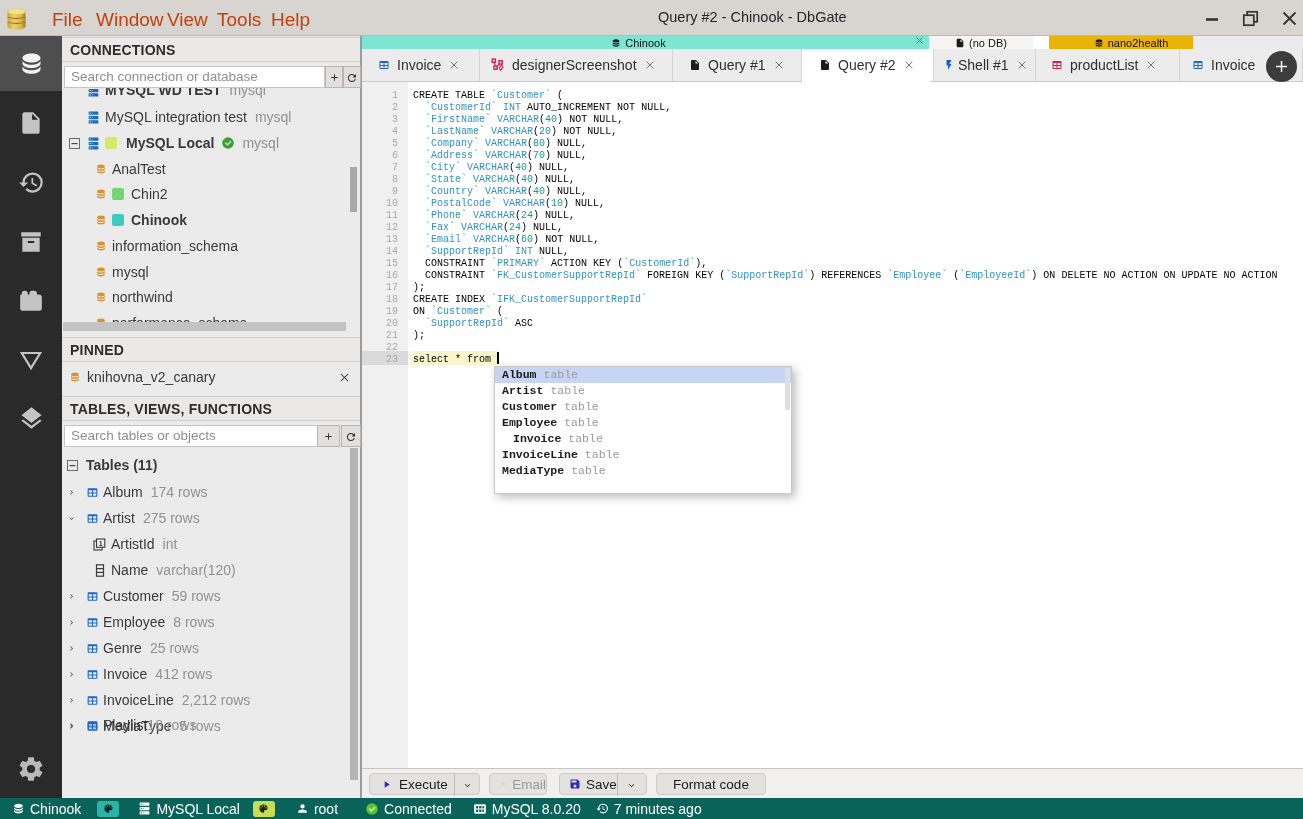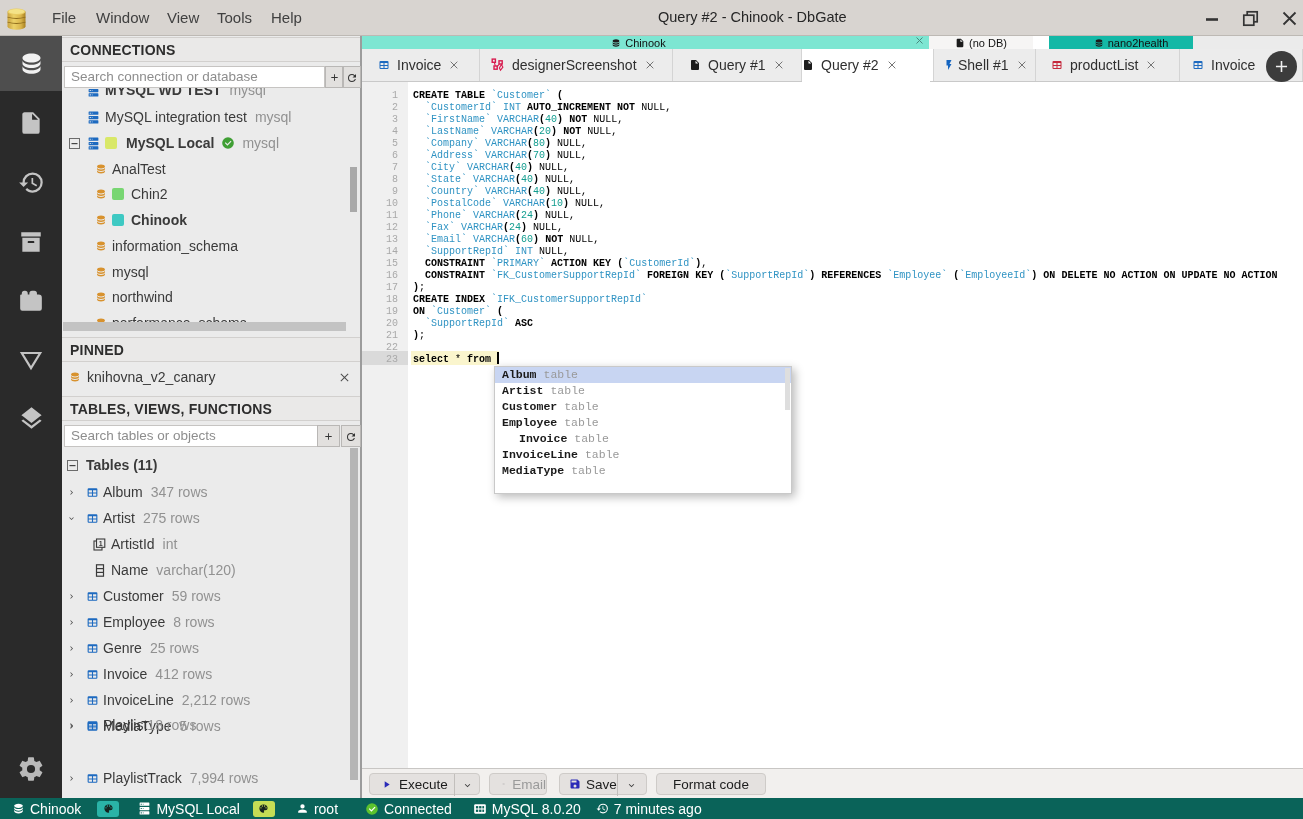--- a/index.html
+++ b/index.html
@@ -1,20 +1,20 @@
 <!DOCTYPE html>
 <html><head><meta charset="utf-8">
 <style>
 *{margin:0;padding:0;box-sizing:border-box}
 html,body{width:1303px;height:819px;overflow:hidden;background:#fff;font-family:"Liberation Sans",sans-serif;-webkit-font-smoothing:antialiased}
 .abs{position:absolute}
 #app{position:absolute;width:1303px;height:819px;overflow:hidden}
 
 #titlebar{left:0;top:0;width:1303px;height:36px;background:#d8d4d0;border-bottom:1px solid #bdb9b4}
-.menu{position:absolute;top:9px;font-size:15px;color:#404040}
+.menu{position:absolute;top:9px;font-size:19px;color:#c2410c}
 #wbtn{position:absolute;top:0;right:0;height:37px}
 
 #iconbar{left:0;top:36px;width:62px;height:762px;background:#2a2a2a}
 .ibicon{position:absolute;left:0;width:62px;height:56px;display:flex;align-items:center;justify-content:center}
 
 #leftpanel{left:62px;top:36px;width:300px;height:762px;background:#ebebeb;border-right:2px solid #9c9c9c}
 .phdr{position:absolute;left:0;width:298px;height:25px;background:#eae9e8;border-bottom:1px solid #d2d0ce;border-top:1px solid #d2d0ce;font-size:14px;font-weight:bold;color:#2d2d2d;line-height:25px;padding-left:8px;letter-spacing:.2px}
 .srch{position:absolute;left:2px;width:261px;height:22px;background:#fff;border:1px solid #c6c4c2;font-size:13.5px;color:#8d8d8d;line-height:20px;padding-left:6px}
 .sbtn{position:absolute;width:18px;height:22px;background:#e2e0de;border:1px solid #b9b7b5;color:#333;text-align:center}
 .row{position:absolute;left:0;width:298px;height:26px;display:flex;align-items:center;font-size:14px;color:#3a3a3a;white-space:nowrap}
@@ -22,21 +22,21 @@
 .sq{display:inline-block;width:12px;height:12px;border-radius:2px}
 
 #content{left:362px;top:36px;width:941px;height:762px;background:#fff}
 .grp{position:absolute;top:0;height:13px;font-size:11px;color:#111;display:flex;align-items:center;justify-content:center;gap:4px}
 .tab{position:absolute;top:13px;height:32px;background:#ececec;border-right:1px solid #d4d4d4;display:flex;align-items:center;font-size:14px;color:#2f2f2f;white-space:nowrap;overflow:hidden}
 
 #editor{left:362px;top:82px;width:941px;height:686px;background:#fff;overflow:hidden}
 #gutter{left:0;top:0;width:46px;height:686px;background:#f0f0f0}
 .ln{position:absolute;left:0;width:36px;text-align:right;height:12px;line-height:12px;font-family:"Liberation Mono",monospace;font-size:10px;color:#a9a9a9}
 #code{left:51px;font-family:"Liberation Mono",monospace;font-size:10px;line-height:12px;color:#000;white-space:pre}
-#code b{font-weight:bold;color:#000}
+#code b{font-weight:normal;color:#000}
 .t{color:#2f93c3}
 .n{color:#109c8e}
 
 #toolbar{left:362px;top:768px;width:941px;height:30px;background:#f2f0ee;border-top:1px solid #c8c6c4}
 .tbtn{position:absolute;top:4px;height:22px;background:#e4e1df;border:1px solid #cecbc8;border-radius:4px;display:flex;align-items:center;font-size:13.5px;color:#1c1c1c}
 #statusbar{left:0;top:798px;width:1303px;height:21px;background:#0a6359;color:#fff;font-size:14px;display:flex;align-items:center}
 .sbi{display:flex;align-items:center;gap:5px}
 .chip{width:22px;height:16px;border-radius:3px;display:flex;align-items:center;justify-content:center}
 </style></head>
 <body>
@@ -251,21 +251,21 @@
 <div class="row" style="top:443px;">
         <span style="width:5px"></span>
         <svg width="9" height="9" viewBox="0 0 24 24">
           <path fill="#4d4d4d" d="M8.59,16.58L13.17,12L8.59,7.41L10,6L16,12L10,18L8.59,16.58Z"></path>
         </svg>
         <span style="width:10px"></span>
         <svg width="13" height="13" viewBox="0 0 24 24" style="margin:0 4px 0 0">
           <path fill="#1d6ac0" d="M5,4H19A2,2 0 0,1 21,6V18A2,2 0 0,1 19,20H5A2,2 0 0,1 3,18V6A2,2 0 0,1 5,4M5,8V12H11V8H5M13,8V12H19V8H13M5,14V18H11V14H5M13,14V18H19V14H13Z"></path>
         </svg>
         <span>Album</span>
-        <span class="gray" style="margin-left:8px">347 rows</span>
+        <span class="gray" style="margin-left:8px">174 rows</span>
       </div>
 <div class="row" style="top:469px;">
         <span style="width:5px"></span>
         <svg width="9" height="9" viewBox="0 0 24 24">
           <path fill="#4d4d4d" d="M7.41,8.58L12,13.17L16.59,8.58L18,10L12,16L6,10L7.41,8.58Z"></path>
         </svg>
         <span style="width:10px"></span>
         <svg width="13" height="13" viewBox="0 0 24 24" style="margin:0 4px 0 0">
           <path fill="#1d6ac0" d="M5,4H19A2,2 0 0,1 21,6V18A2,2 0 0,1 19,20H5A2,2 0 0,1 3,18V6A2,2 0 0,1 5,4M5,8V12H11V8H5M13,8V12H19V8H13M5,14V18H11V14H5M13,14V18H19V14H13Z"></path>
         </svg>
@@ -371,52 +371,40 @@
         <svg width="9" height="9" viewBox="0 0 24 24">
           <path fill="#4d4d4d" d="M8.59,16.58L13.17,12L8.59,7.41L10,6L16,12L10,18L8.59,16.58Z"></path>
         </svg>
         <span style="width:10px"></span>
         <svg width="13" height="13" viewBox="0 0 24 24" style="margin:0 4px 0 0">
           <path fill="#1d6ac0" d="M5,4H19A2,2 0 0,1 21,6V18A2,2 0 0,1 19,20H5A2,2 0 0,1 3,18V6A2,2 0 0,1 5,4M5,8V12H11V8H5M13,8V12H19V8H13M5,14V18H11V14H5M13,14V18H19V14H13Z"></path>
         </svg>
         <span>Playlist</span>
         <span class="gray" style="margin-left:0">18 rows</span>
       </div>
-<div class="row" style="top:729px;">
-        <span style="width:5px"></span>
-        <svg width="9" height="9" viewBox="0 0 24 24">
-          <path fill="#4d4d4d" d="M8.59,16.58L13.17,12L8.59,7.41L10,6L16,12L10,18L8.59,16.58Z"></path>
-        </svg>
-        <span style="width:10px"></span>
-        <svg width="13" height="13" viewBox="0 0 24 24" style="margin:0 4px 0 0">
-          <path fill="#1d6ac0" d="M5,4H19A2,2 0 0,1 21,6V18A2,2 0 0,1 19,20H5A2,2 0 0,1 3,18V6A2,2 0 0,1 5,4M5,8V12H11V8H5M13,8V12H19V8H13M5,14V18H11V14H5M13,14V18H19V14H13Z"></path>
-        </svg>
-        <span>PlaylistTrack</span>
-        <span class="gray" style="margin-left:8px">7,994 rows</span>
-      </div>
 <div class="abs" style="left:288px;top:412px;width:8px;height:332px;background:#b5b5b5"></div>
 </div>
 
 <div class="abs" id="content">
 <div class="grp" style="left:0;width:567px;background:#7de6d2;padding-right:14px">
         <svg width="10" height="10" viewBox="0 0 24 24">
           <path fill="#1c1c1c" d="M12,3C7.58,3 4,4.79 4,7C4,9.21 7.58,11 12,11C16.42,11 20,9.21 20,7C20,4.79 16.42,3 12,3M4,9V12C4,14.21 7.58,16 12,16C16.42,16 20,14.21 20,12V9C20,11.21 16.42,13 12,13C7.58,13 4,11.21 4,9M4,14V17C4,19.21 7.58,21 12,21C16.42,21 20,19.21 20,17V14C20,16.21 16.42,18 12,18C7.58,18 4,16.21 4,14Z"></path>
         </svg>
         <span>Chinook</span>
         <span style="position:absolute;right:5px;top:-1px"><svg width="9" height="9" viewBox="0 0 24 24">
             <path stroke="#48867c" stroke-width="2.6" d="M4 4 L20 20 M20 4 L4 20"></path>
           </svg></span>
       </div>
 <div class="grp" style="left:567px;width:104px;background:#f6f5f4">
         <svg width="10" height="10" viewBox="0 0 24 24">
           <path fill="#1c1c1c" d="M13,9V3.5L18.5,9M6,2C4.89,2 4,2.89 4,4V20A2,2 0 0,0 6,22H18A2,2 0 0,0 20,20V8L14,2H6Z"></path>
         </svg>
         <span>(no DB)</span>
       </div>
-<div class="grp" style="left:687px;width:144px;background:#14b8a6;padding-left:20px">
+<div class="grp" style="left:687px;width:144px;background:#eab308;padding-left:20px">
         <svg width="10" height="10" viewBox="0 0 24 24">
           <path fill="#1c1c1c" d="M12,3C7.58,3 4,4.79 4,7C4,9.21 7.58,11 12,11C16.42,11 20,9.21 20,7C20,4.79 16.42,3 12,3M4,9V12C4,14.21 7.58,16 12,16C16.42,16 20,14.21 20,12V9C20,11.21 16.42,13 12,13C7.58,13 4,11.21 4,9M4,14V17C4,19.21 7.58,21 12,21C16.42,21 20,19.21 20,17V14C20,16.21 16.42,18 12,18C7.58,18 4,16.21 4,14Z"></path>
         </svg>
         <span>nano2health</span>
       </div>
 <div class="grp" style="left:831px;width:110px;background:#ebebeb"></div>
 <div class="abs" style="left:0;top:13px;width:941px;height:32px;background:#ececec"></div>
 <div class="tab" style="left:0px;width:118px;padding-left:16px">
         <svg width="12" height="12" viewBox="0 0 24 24">
           <path fill="#1d6ac0" d="M5,4H19A2,2 0 0,1 21,6V18A2,2 0 0,1 19,20H5A2,2 0 0,1 3,18V6A2,2 0 0,1 5,4M5,8V12H11V8H5M13,8V12H19V8H13M5,14V18H11V14H5M13,14V18H19V14H13Z"></path>
@@ -447,21 +435,21 @@
 <div class="tab" style="left:311px;width:129px;padding-left:16px">
         <svg width="12" height="12" viewBox="0 0 24 24">
           <path fill="#1c1c1c" d="M13,9V3.5L18.5,9M6,2C4.89,2 4,2.89 4,4V20A2,2 0 0,0 6,22H18A2,2 0 0,0 20,20V8L14,2H6Z"></path>
         </svg>
         <span style="width:7px"></span>
         <span>Query #1</span>
         <svg width="10" height="10" viewBox="0 0 24 24" style="margin-left:8px">
           <path stroke="#757575" stroke-width="2.4" d="M4 4 L20 20 M20 4 L4 20"></path>
         </svg>
       </div>
-<div class="tab" style="left:440px;width:132px;background:#fff;border-right:1px solid #d4d4d4;">
+<div class="tab" style="left:440px;width:132px;background:#fff;border-right:1px solid #d4d4d4;padding-left:17px">
         <svg width="12" height="12" viewBox="0 0 24 24">
           <path fill="#1c1c1c" d="M13,9V3.5L18.5,9M6,2C4.89,2 4,2.89 4,4V20A2,2 0 0,0 6,22H18A2,2 0 0,0 20,20V8L14,2H6Z"></path>
         </svg>
         <span style="width:7px"></span>
         <span>Query #2</span>
         <svg width="10" height="10" viewBox="0 0 24 24" style="margin-left:8px">
           <path stroke="#757575" stroke-width="2.4" d="M4 4 L20 20 M20 4 L4 20"></path>
         </svg>
       </div>
 <div class="tab" style="left:574px;width:100px;padding-left:7px">
@@ -549,21 +537,21 @@
   <span class="t">`SupportRepId`</span> <b>ASC</b>
 <b>)</b>;
 
 <b>select</b> * <b>from</b> </pre>
 <div class="abs" style="left:135px;top:270px;width:2px;height:12px;background:#000"></div>
 <div class="abs" style="left:132px;top:284px;width:298px;height:128px;background:#fff;border:1px solid #c9c9c9;box-shadow:3px 3px 9px rgba(0,0,0,0.28);font-family:'Liberation Mono',monospace;font-size:11.5px">
         <div style="background:#c8d5f2;height:16px;line-height:16px;padding-left:7px;color:#1a1a1a;font-weight:bold">Album<span style="font-weight:normal;color:#999;margin-left:7px">table</span></div>
         <div style="height:16px;line-height:16px;padding-left:7px;color:#1a1a1a;font-weight:bold">Artist<span style="font-weight:normal;color:#999;margin-left:7px">table</span></div>
         <div style="height:16px;line-height:16px;padding-left:7px;color:#1a1a1a;font-weight:bold">Customer<span style="font-weight:normal;color:#999;margin-left:7px">table</span></div>
         <div style="height:16px;line-height:16px;padding-left:7px;color:#1a1a1a;font-weight:bold">Employee<span style="font-weight:normal;color:#999;margin-left:7px">table</span></div>
-        <div style="height:16px;line-height:16px;padding-left:24px;color:#1a1a1a;font-weight:bold">Invoice<span style="font-weight:normal;color:#999;margin-left:7px">table</span></div>
+        <div style="height:16px;line-height:16px;padding-left:18px;color:#1a1a1a;font-weight:bold">Invoice<span style="font-weight:normal;color:#999;margin-left:7px">table</span></div>
         <div style="height:16px;line-height:16px;padding-left:7px;color:#1a1a1a;font-weight:bold">InvoiceLine<span style="font-weight:normal;color:#999;margin-left:7px">table</span></div>
         <div style="height:16px;line-height:16px;padding-left:7px;color:#1a1a1a;font-weight:bold">MediaType<span style="font-weight:normal;color:#999;margin-left:7px">table</span></div>
         <div class="abs" style="right:1px;top:1px;width:5px;height:42px;background:#dedede"></div>
       </div>
 </div>
 
 <div class="abs" id="toolbar">
 <div class="tbtn" style="left:7px;width:111px">
         <svg width="11" height="11" viewBox="0 0 24 24" style="margin:0 7px 0 11px">
           <path fill="#2b2bb8" d="M8,5.14V19.14L19,12.14L8,5.14Z"></path>

